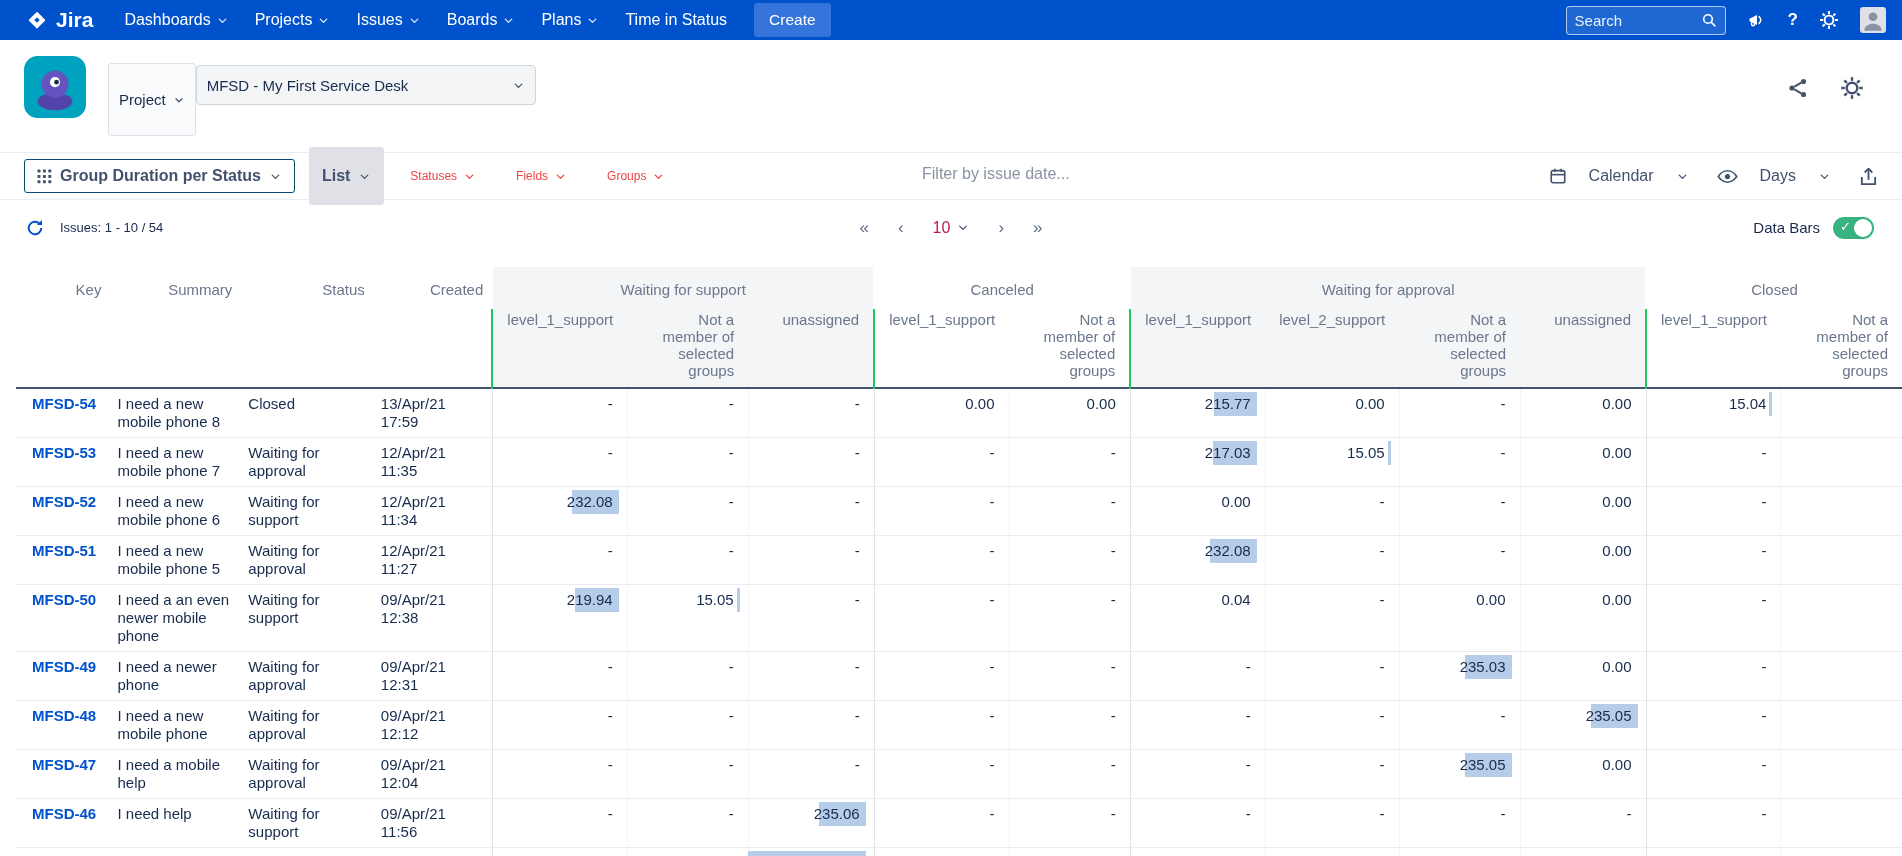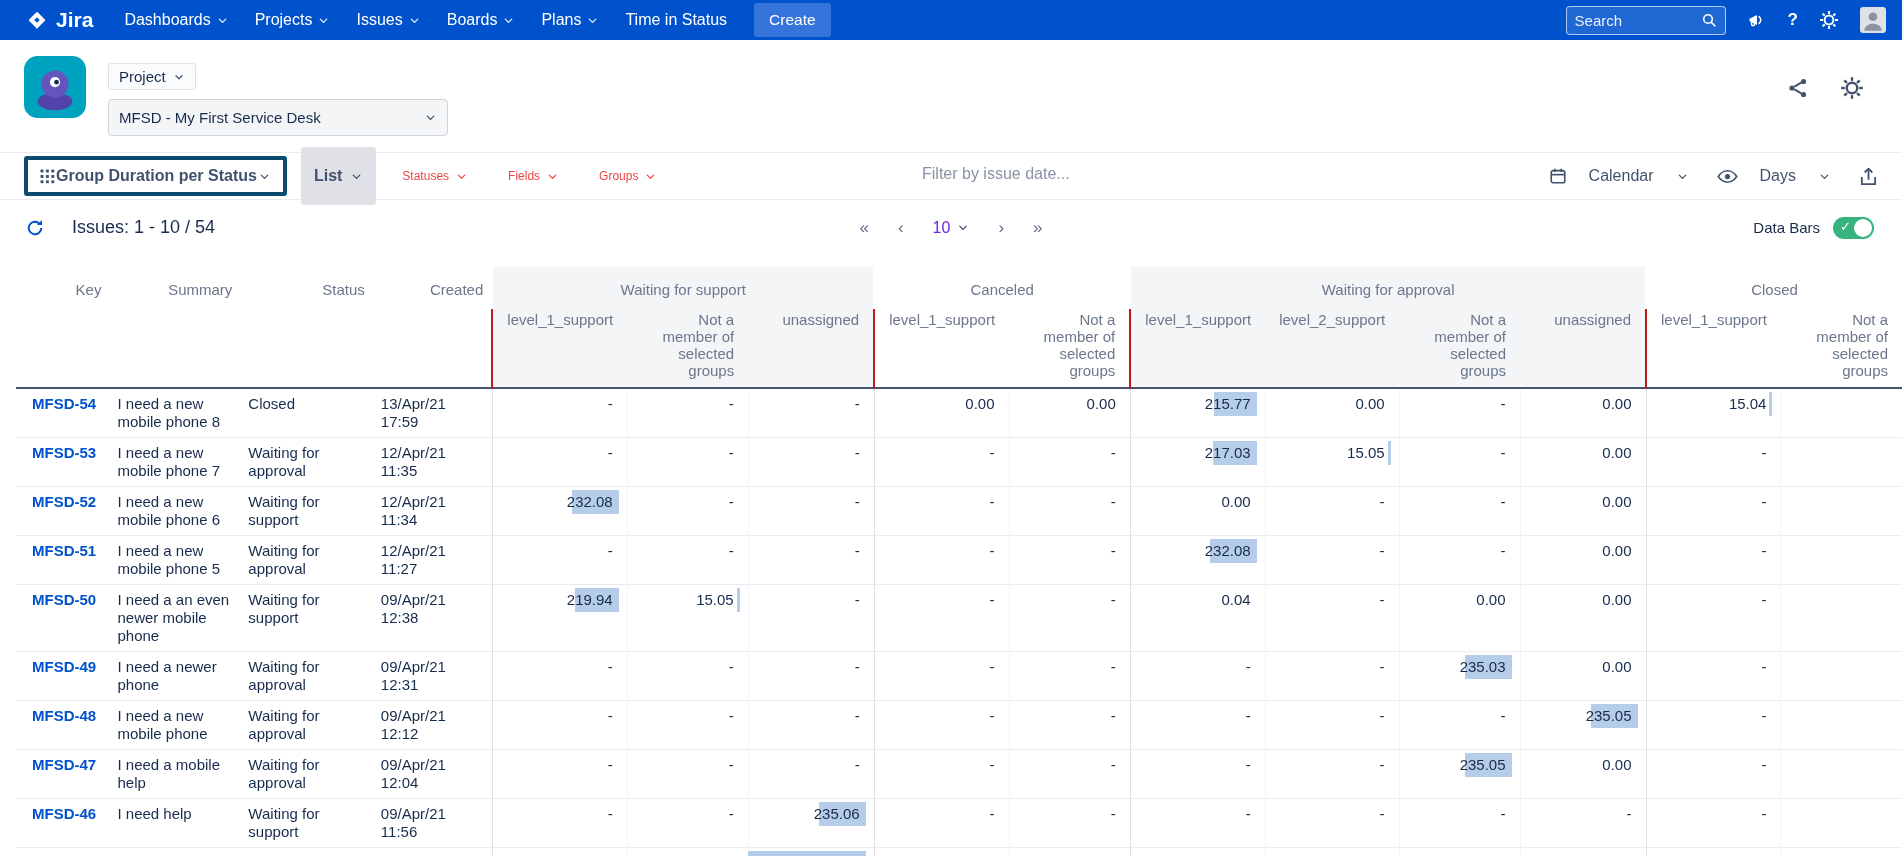--- a/index.html
+++ b/index.html
@@ -24,62 +24,62 @@
     padding:0 8px; }
   .search-box input { flex:1; min-width:0; background:transparent; border:none; outline:none;
     color:#fff; font-size:15px; font-family:inherit; }
   .search-box input::placeholder { color:rgba(255,255,255,.9); }
   .nav-icon { display:flex; align-items:center; cursor:pointer; color:#fff; }
   .help-glyph { font-size:17px; font-weight:bold; }
 
   
   .project-header { position:relative; height:112px; padding:16px 24px; display:flex; }
   .project-avatar { width:62px; height:62px; margin-right:22px; flex:0 0 auto; }
-  .project-meta { display:flex; flex-direction:column; }
+  .project-meta { display:flex; flex-direction:row; }
   .scope-btn { margin-top:7px; display:inline-flex; align-items:center; gap:7px;
     background:#FAFBFC; border:1px solid #DFE1E6; border-radius:3px; padding:4px 10px;
     font-size:15px; color:#172B4D; font-family:inherit; cursor:pointer; width:fit-content; }
   .project-select { margin-top:9px; width:340px; height:40px; background:#F4F5F7;
     border:1px solid #D0D4DB; border-radius:4px; display:flex; align-items:center;
     padding:0 10px; font-size:15px; cursor:pointer; color:#172B4D; }
   .project-select span { flex:1; white-space:nowrap; overflow:hidden; }
   .header-actions { position:absolute; right:38px; top:36px; display:flex; gap:30px;
     color:#42526E; }
   .icon-btn { background:none; border:none; cursor:pointer; color:#42526E; display:flex;
     align-items:center; }
 
   
   .toolbar { position:relative; height:48px; border-top:1px solid #EBECF0;
     border-bottom:1px solid #EBECF0; display:flex; align-items:center; padding:0 24px; }
-  .btn-outline { display:flex; align-items:center; gap:1px; background:#fff;
-    border:4px solid #0c4a6e; border-radius:3px; padding:7px 12px; font-size:16px;
+  .btn-outline { display:flex; align-items:center; gap:8px; background:#fff;
+    border:1px solid #0c4a6e; border-radius:3px; padding:7px 12px; font-size:16px;
     font-weight:bold; color:#42526E; font-family:inherit; cursor:pointer; white-space:nowrap; }
   .btn-gray { display:flex; align-items:center; gap:8px; background:#DFE1E6; border:none;
     border-radius:3px; padding:20px 13px; font-size:16px; font-weight:bold; color:#42526E;
     font-family:inherit; cursor:pointer; margin-left:14px; }
   .toolbar-menus { display:flex; align-items:center; gap:40px; margin-left:26px; }
   .menu-btn { display:flex; align-items:center; gap:6px; background:none; border:none;
     font-size:12px; color:#ef4444; font-family:inherit; cursor:pointer; }
   .filter-input { position:absolute; left:922px; top:12px; width:300px; border:none;
     outline:none; font-size:16px; color:#172B4D; font-family:inherit; background:transparent; }
   .filter-input::placeholder { color:#8993A4; }
   .toolbar-right { margin-left:auto; display:flex; align-items:center; gap:28px;
     color:#42526E; }
   .tb-right-btn { display:flex; align-items:center; gap:22px; background:none; border:none;
     font-size:16px; color:#42526E; font-family:inherit; cursor:pointer; }
 
   
   .statusbar { position:relative; height:55px; display:flex; align-items:center;
     padding:0 26px; }
-  .issues-label { margin-left:28px; font-size:18px; }
+  .issues-label { margin-left:16px; font-size:13px; }
   .pager { position:absolute; left:50%; transform:translateX(-50%); display:flex;
     align-items:center; gap:29px; color:#5E6C84; font-size:17px; }
   .pager-btn { background:none; border:none; color:#5E6C84; font-size:17px; cursor:pointer;
     font-family:inherit; }
-  .page-size { display:flex; align-items:center; gap:6px; color:#6d28d9; font-size:16px;
+  .page-size { display:flex; align-items:center; gap:6px; color:#be185d; font-size:16px;
     cursor:pointer; }
   .databars { position:absolute; right:28px; display:flex; align-items:center; gap:13px; }
   .databars-label { font-size:15px; }
   .toggle { width:41px; height:22px; border-radius:11px; background:#97A0AF; position:relative;
     cursor:pointer; }
   .toggle.on { background:var(--toggle-on,#36B37E); }
   .toggle .check { position:absolute; left:7px; top:2px; color:#fff; font-size:13px; }
   .toggle .knob { position:absolute; top:2px; left:2px; width:18px; height:18px;
     border-radius:50%; background:#fff; }
   .toggle.on .knob { left:auto; right:2px; }
@@ -87,21 +87,21 @@
   
   .table-wrap { margin:12px 0 0 16px; overflow:hidden; }
   table { border-collapse:collapse; table-layout:fixed; }
   th { font-weight:normal; color:#6B778C; font-size:15px; }
   th.plain { text-align:right; vertical-align:top; padding:14px 8px 0 8px; }
   th.plain:first-child { padding-left:16px; }
   th.group { text-align:center; vertical-align:top; padding-top:14px; height:42px;
     border-left:2px solid #fff; }
   th.sub { text-align:right; vertical-align:top; padding:2px 14px 8px; height:62px;
     line-height:17px; }
-  th.sub.gstart { border-left:2px solid #b91c1c; }
+  th.sub.gstart { border-left:2px solid #22c55e; }
   .shaded { background:var(--group-shade,#F4F5F7); }
   tbody td { border-bottom:1px solid #EBECF0; vertical-align:top; padding:6px 8px;
     font-size:15px; line-height:18px; }
   tbody tr:first-child td { border-top:2px solid #44546F; }
   td.key-cell { padding-left:16px; }
   .key-link { color:var(--link,#0052CC); font-weight:600; text-decoration:none; cursor:pointer; }
   td.num { text-align:right; padding-right:14px; position:relative;
     border-left:1px solid #F2F3F5; }
   td.num.gstart { border-left:1px solid #DFE1E6; }
   td.num .bar { position:absolute; right:8px; top:3px; height:24px;

